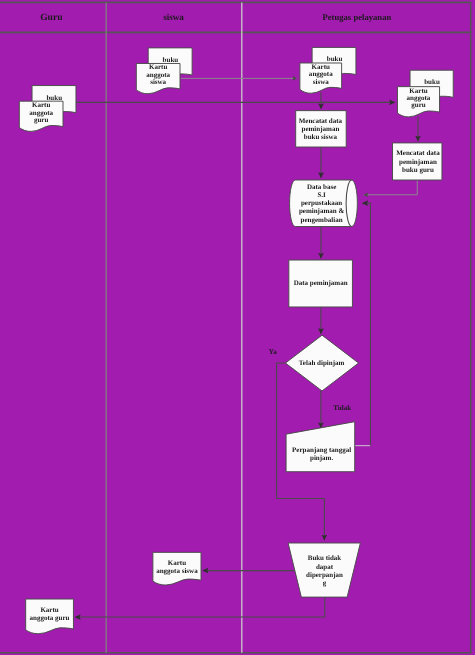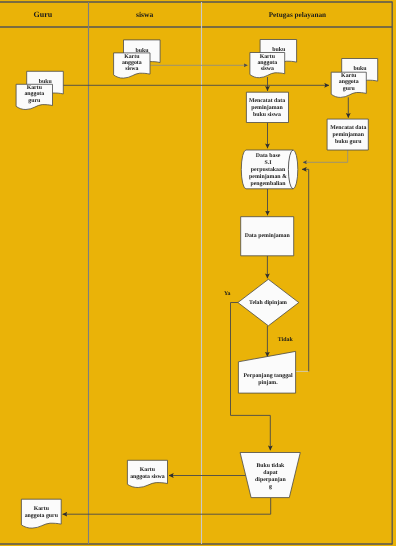--- a/index.html
+++ b/index.html
@@ -1,18 +1,18 @@
 <!DOCTYPE html>
 <html><head>
 <meta charset="utf-8">
 <title>Flowchart</title>
 <style>
   html,body{margin:0;padding:0;background:#ffffff;-webkit-font-smoothing:antialiased;text-rendering:geometricPrecision;}
   body{width:396px;height:546px;overflow:hidden;font-family:"Liberation Serif",serif;}
-  #page{position:relative;width:396px;height:546px;background:#eab308;}
+  #page{position:relative;width:396px;height:546px;background:#a21caf;}
   #fc{position:absolute;left:0;top:0;width:396px;height:546px;opacity:0.999;}
   .sh{fill:#fbfbfb;stroke:#4a4a4a;stroke-width:0.8;}
   .ln{stroke:#4a4a4a;stroke-width:0.9;fill:none;}
   .lnl{stroke:#8c8c8c;stroke-width:0.8;fill:none;}
   .lnvl{stroke:#cfcfcf;stroke-width:0.8;fill:none;}
   .tbl{stroke:#555;stroke-width:1.3;fill:none;}
   .tblin{stroke:#7e7e7e;stroke-width:1.1;fill:none;}
   .tblin2{stroke:#c9c9c9;stroke-width:1.1;fill:none;}
   text{font-family:"Liberation Serif",serif;fill:#1b1b1b;text-anchor:middle;}
   .hd{font-weight:bold;}

